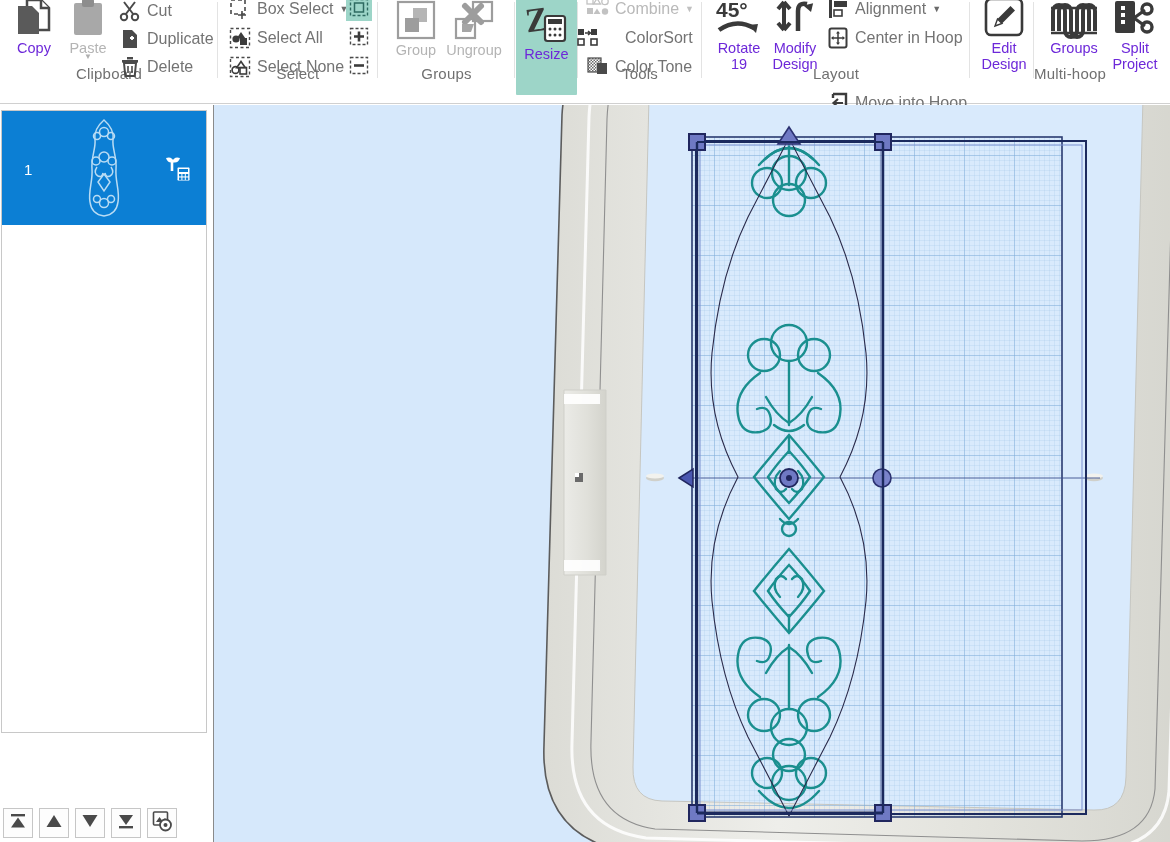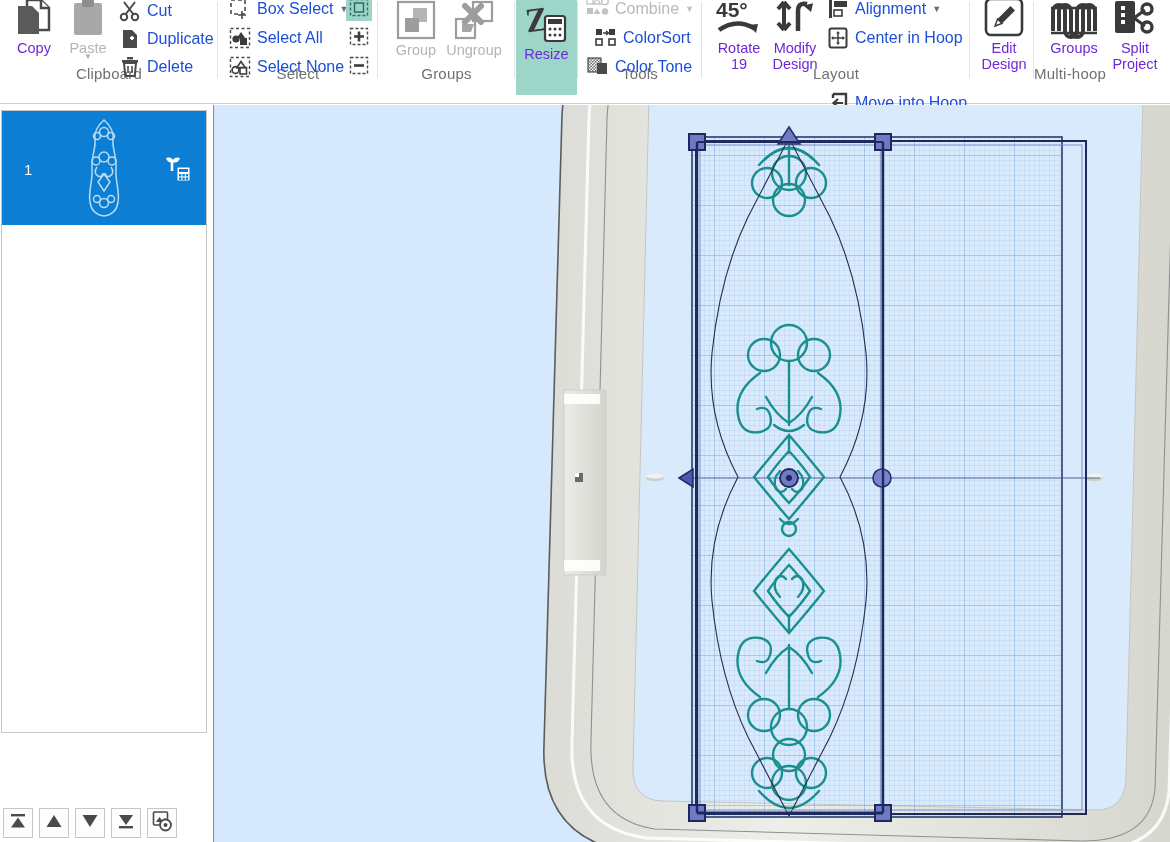--- a/index.html
+++ b/index.html
@@ -46,21 +46,21 @@
   }
   .bigbtn.dim .lbl { color: #b4b4b4; }
   .bigbtn.hl { background: #9dd5c8; border-radius: 1px; }
 
   
   .smbtn {
     position: absolute; display: flex; align-items: center; cursor: default;
     user-select: none; height: 26px;
   }
   .smbtn .ico { width: 24px; height: 24px; display:flex; align-items:center; justify-content:center; margin-right: 5px; }
-  .smbtn .lbl { font-size: 16px; color: #1d4ed8; white-space: nowrap; }
+  .smbtn .lbl { font-size: 16px; color: #737373; white-space: nowrap; }
   .smbtn.dim .lbl { color: #b9b9b9; }
   .caret { margin-left: 6px; font-size: 9px; color: #6a6a6a; }
   .caret.dim { color: #c0c0c0; }
 
   
   .sqbtn {
     position: absolute; width: 26px; height: 24px;
     display: flex; align-items: center; justify-content: center;
     cursor: default;
   }
@@ -307,21 +307,21 @@
           <circle cx="19" cy="4.5" r="3.2" fill="none" stroke="#c2c2c2" stroke-width="1.3"></circle>
           <rect x="1" y="11" width="6" height="6" fill="#c2c2c2"></rect>
           <path d="M11 11.5 l3.5 5.5 h-7 z" fill="#c2c2c2"></path>
           <circle cx="19" cy="14.5" r="3.2" fill="#c2c2c2"></circle>
         </svg>
       </div>
       <div class="lbl">Combine</div>
       <div class="caret dim">▼</div>
     </div>
 
-    <div class="smbtn" style="left:594px; top:25px;">
+    <div class="smbtn" style="left:576px; top:25px;gap:20px;">
       <div class="ico">
         <svg width="24" height="24" viewBox="0 0 24 24">
           <rect x="2" y="3" width="6" height="6" fill="#3c3c3c"></rect>
           <rect x="2" y="13" width="6" height="6" fill="none" stroke="#3c3c3c" stroke-width="1.6"></rect>
           <rect x="15" y="3" width="6" height="6" fill="#3c3c3c"></rect>
           <rect x="15" y="13" width="6" height="6" fill="none" stroke="#3c3c3c" stroke-width="1.6"></rect>
           <path d="M9 7 h5 M12 5 l2.5 2 l-2.5 2" stroke="#3c3c3c" stroke-width="1.5" fill="none"></path>
         </svg>
       </div>
       <div class="lbl">ColorSort</div>

